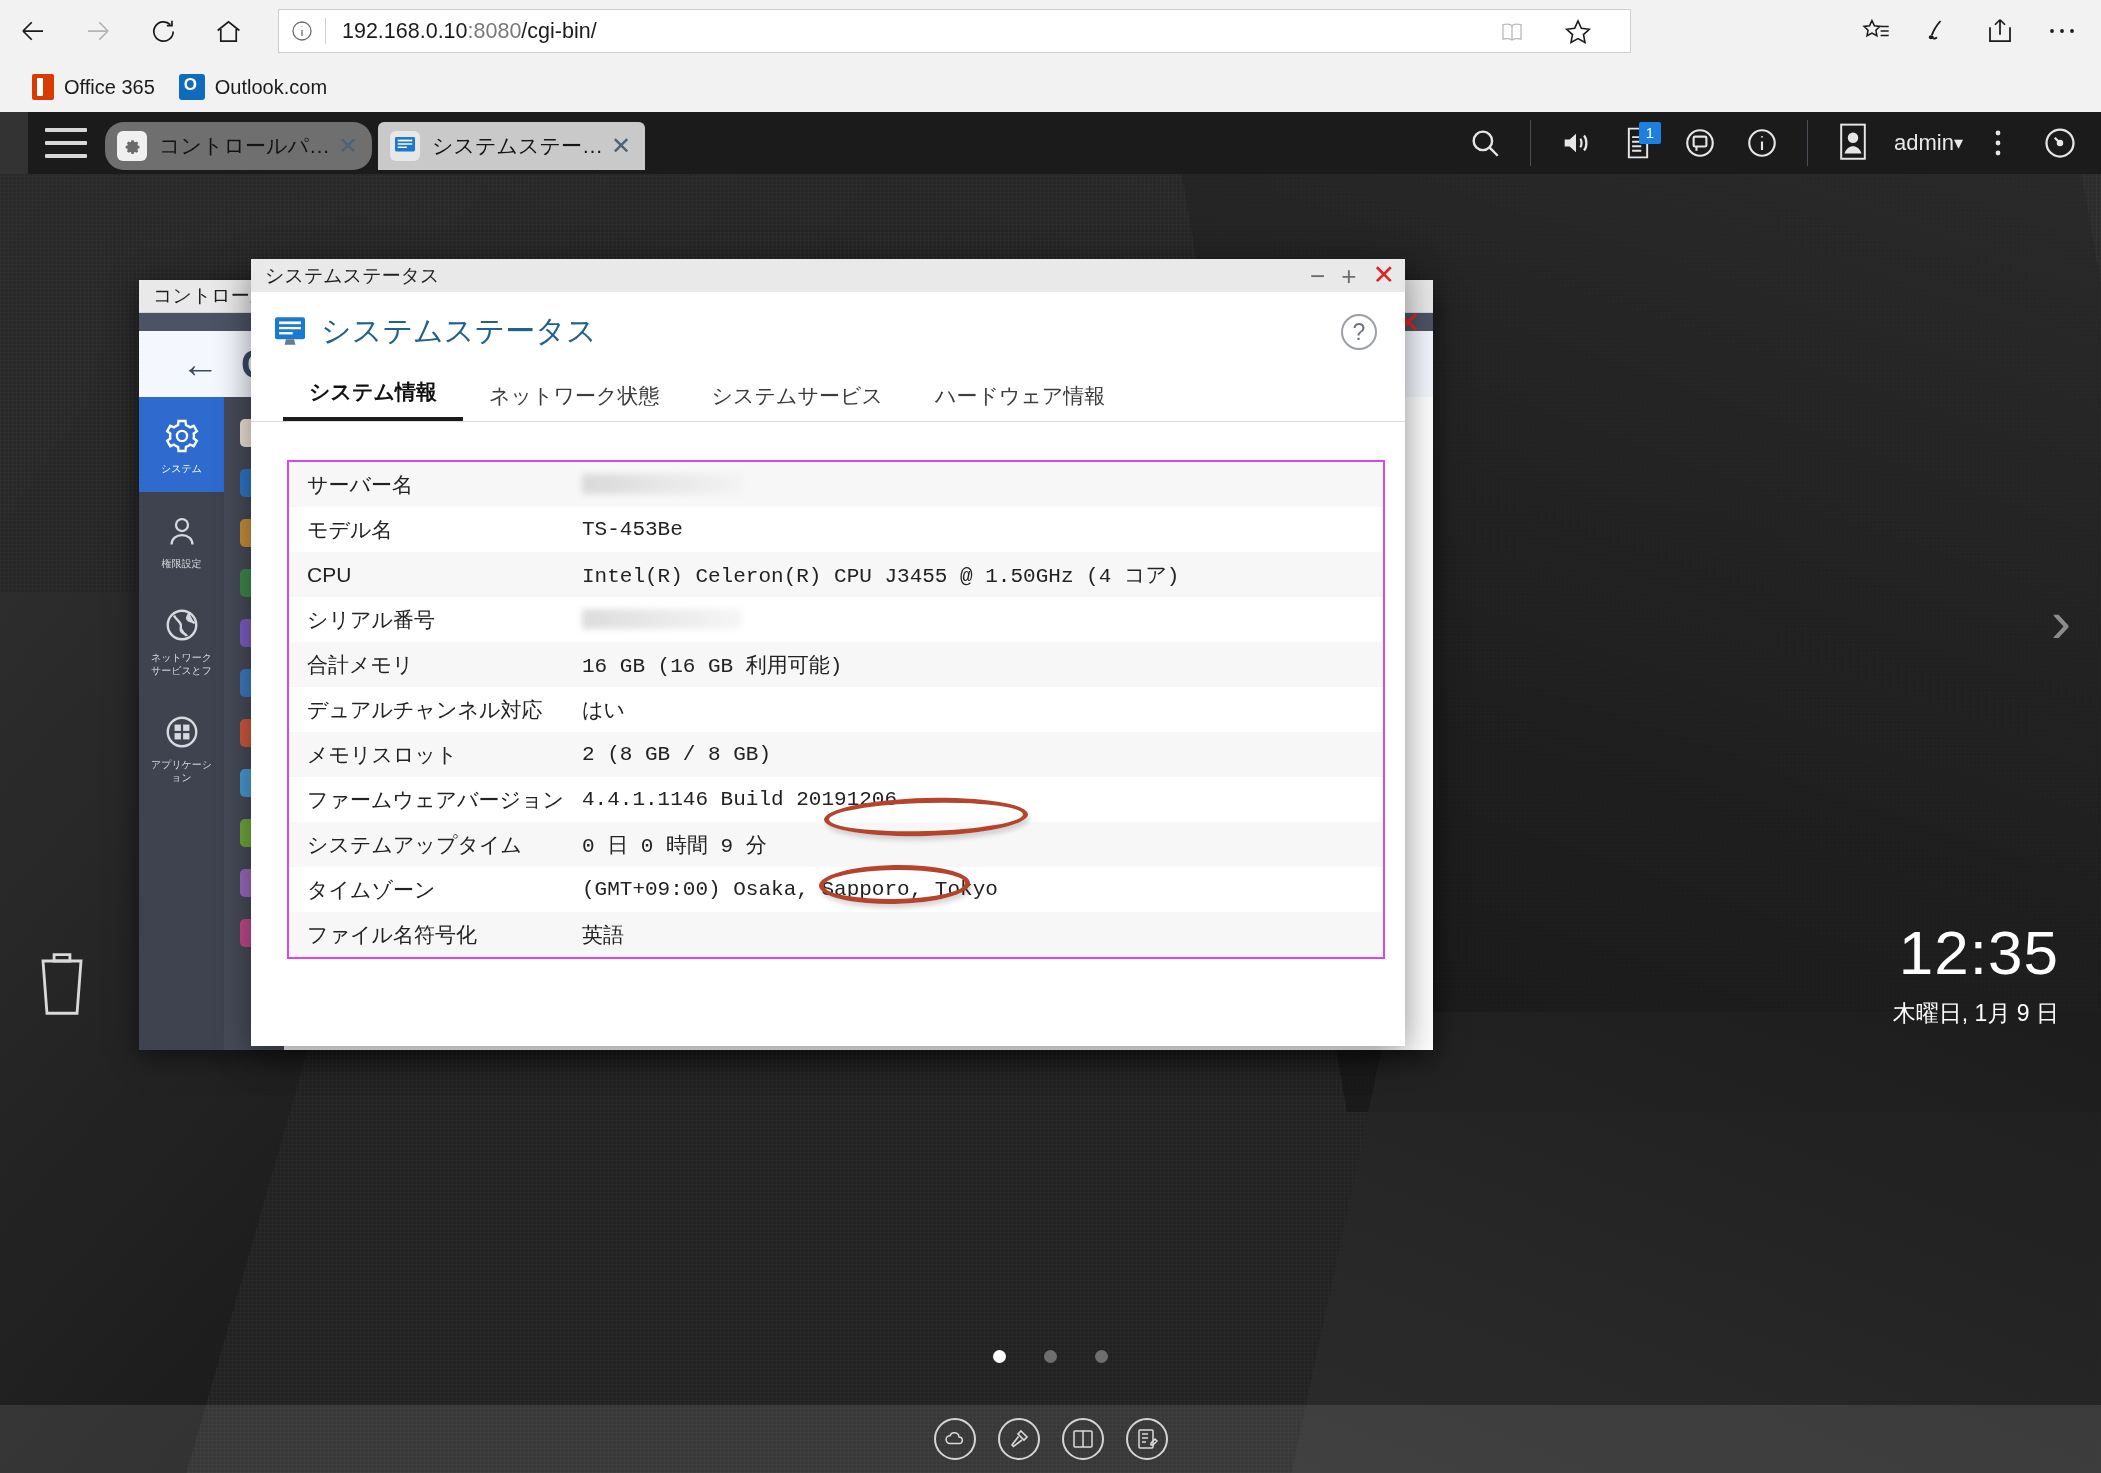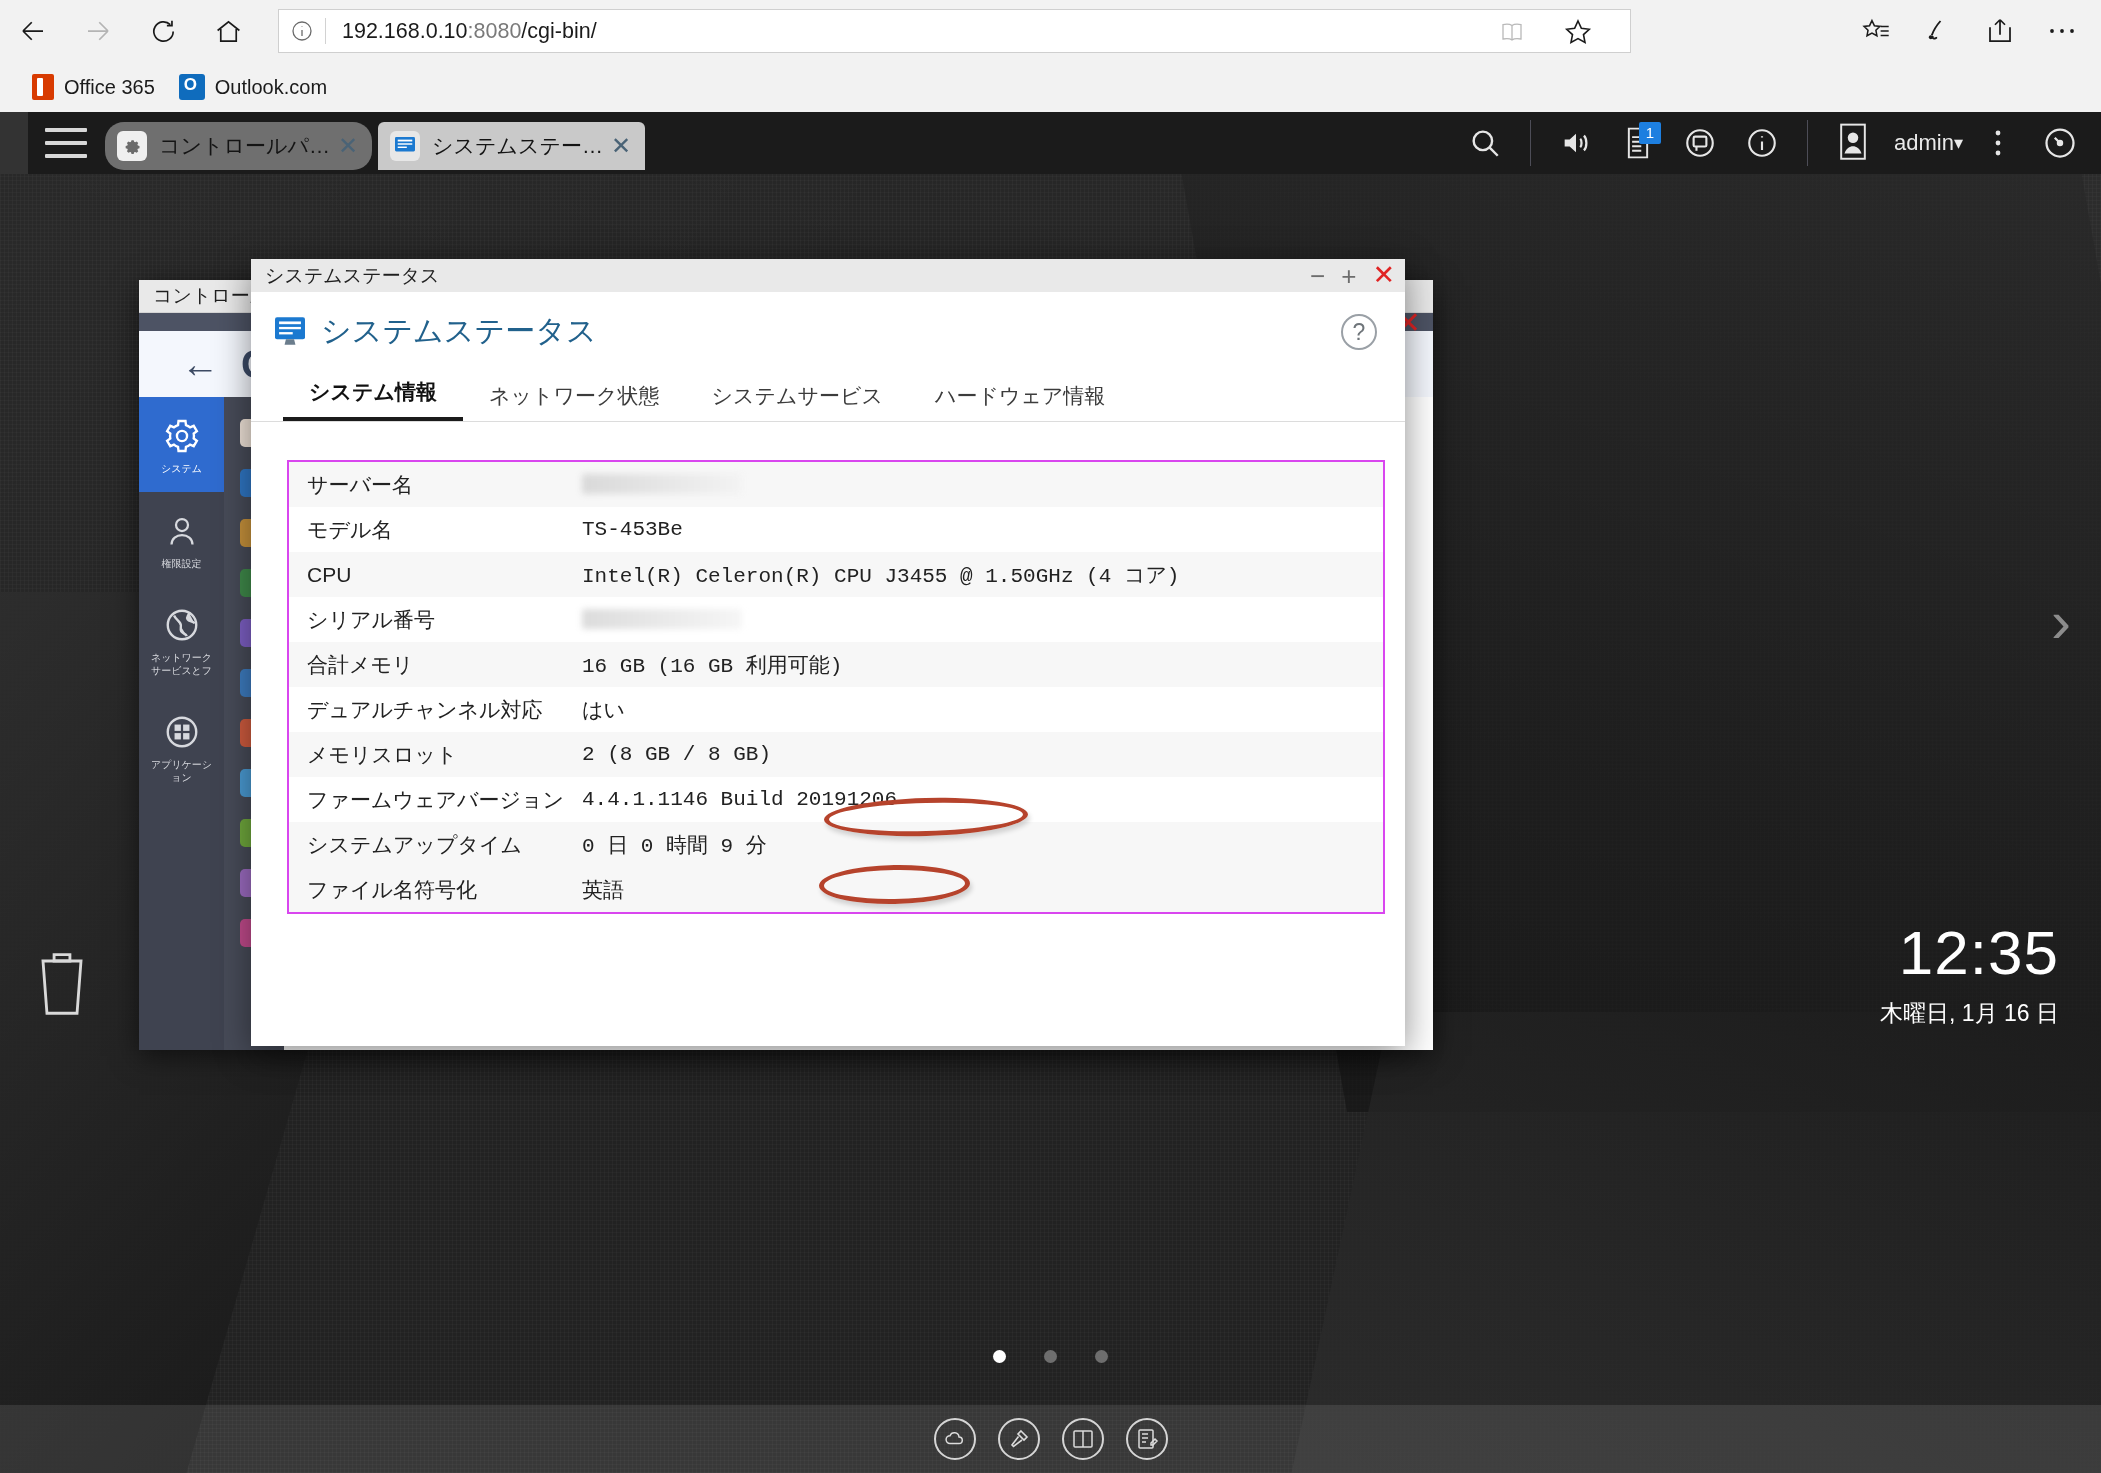--- a/index.html
+++ b/index.html
@@ -547,20 +547,24 @@
           <div class="ss-v">2 (8 GB / 8 GB)</div>
         </div>
         <div class="ss-row even">
           <div class="ss-k">ファームウェアバージョン</div>
           <div class="ss-v">4.4.1.1146 Build 20191206</div>
         </div>
         <div class="ss-row odd">
           <div class="ss-k">システムアップタイム</div>
           <div class="ss-v">0 日 0 時間 9 分</div>
         </div>
+        <div class="ss-row even">
+          <div class="ss-k">タイムゾーン</div>
+          <div class="ss-v">(GMT+09:00) Osaka, Sapporo, Tokyo</div>
+        </div>
         <div class="ss-row odd">
           <div class="ss-k">ファイル名符号化</div>
           <div class="ss-v">英語</div>
         </div>
       </div>
 
       <div class="annot annot-mem"></div>
       <div class="annot annot-slot"></div>
     </div>
 
@@ -568,21 +572,21 @@
       <svg width="64" height="76" viewBox="0 0 40 48" fill="none" stroke="#d9d9d9" stroke-width="1.8">
         <path d="M8 12h24l-2.5 33H10.5z"></path>
           <path d="M15 8h10v4H15z"></path>
       </svg>
     </div>
 
     <div class="arrow-right">›</div>
 
     <div class="clock">
       <div class="clock-time">12:35</div>
-      <div class="clock-date">木曜日, 1月 16 日</div>
+      <div class="clock-date">木曜日, 1月 9 日</div>
     </div>
 
     <div class="pager">
       <div class="dot active"></div>
       <div class="dot"></div>
       <div class="dot"></div>
     </div>
 
     <div class="dock">
       <div class="dock-icon">

